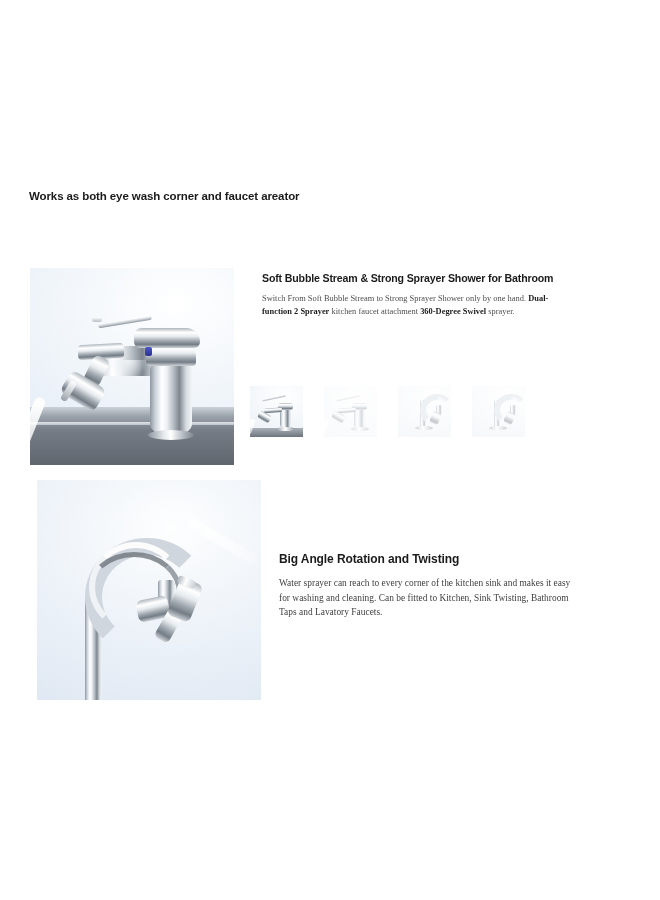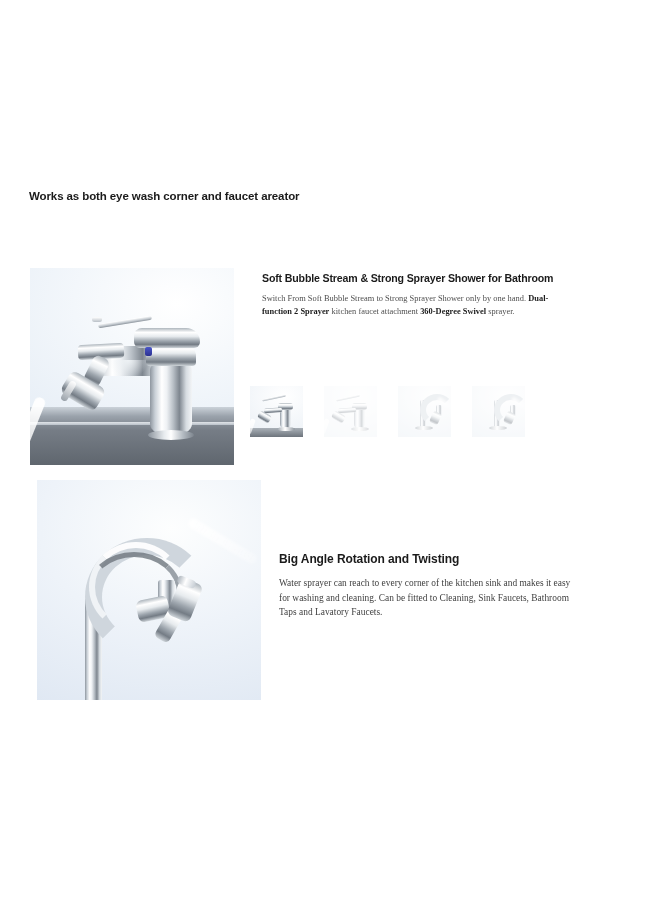--- a/index.html
+++ b/index.html
@@ -387,16 +387,16 @@
     <div class="gn chrome-v" id="gn-down"></div>
     <div class="gn chrome-h" id="gn-joint"></div>
     <div class="gn chrome-h" id="gn-elbow"></div>
     <div class="gn chrome-h" id="gn-head"></div>
     <div class="gn" id="gn-head-cap"></div>
     <div class="gn" id="gn-spray"></div>
   </div>
 
   <div class="sec-left-bottom">
     <h3 class="sec-heading big">Big Angle Rotation and Twisting</h3>
-    <p class="sec-body big">Water sprayer can reach to every corner of the kitchen sink and makes it easy for washing and cleaning. Can be fitted to Cleaning, Sink Faucets, Bathroom Taps and Lavatory Faucets.</p>
+    <p class="sec-body big">Water sprayer can reach to every corner of the kitchen sink and makes it easy for washing and cleaning. Can be fitted to Kitchen, Sink Twisting, Bathroom Taps and Lavatory Faucets.</p>
   </div>
 
 </div>
 
 </body></html>

